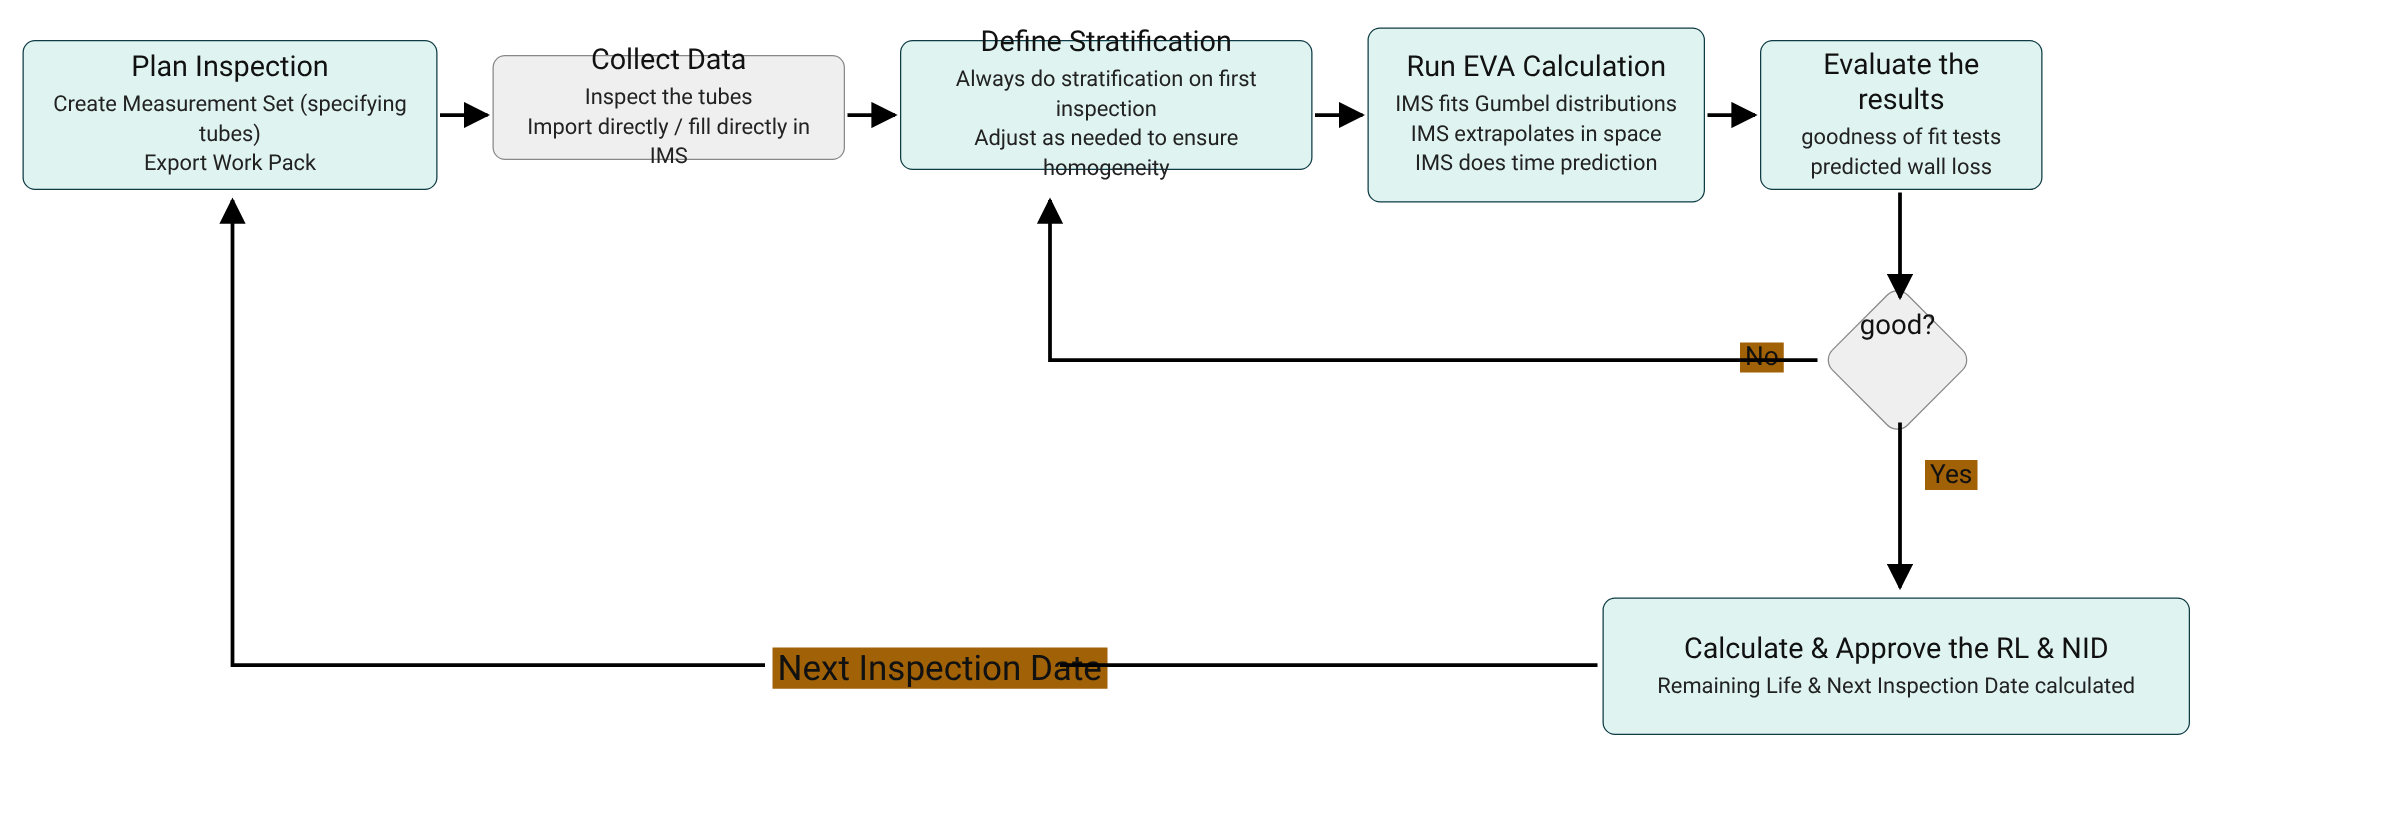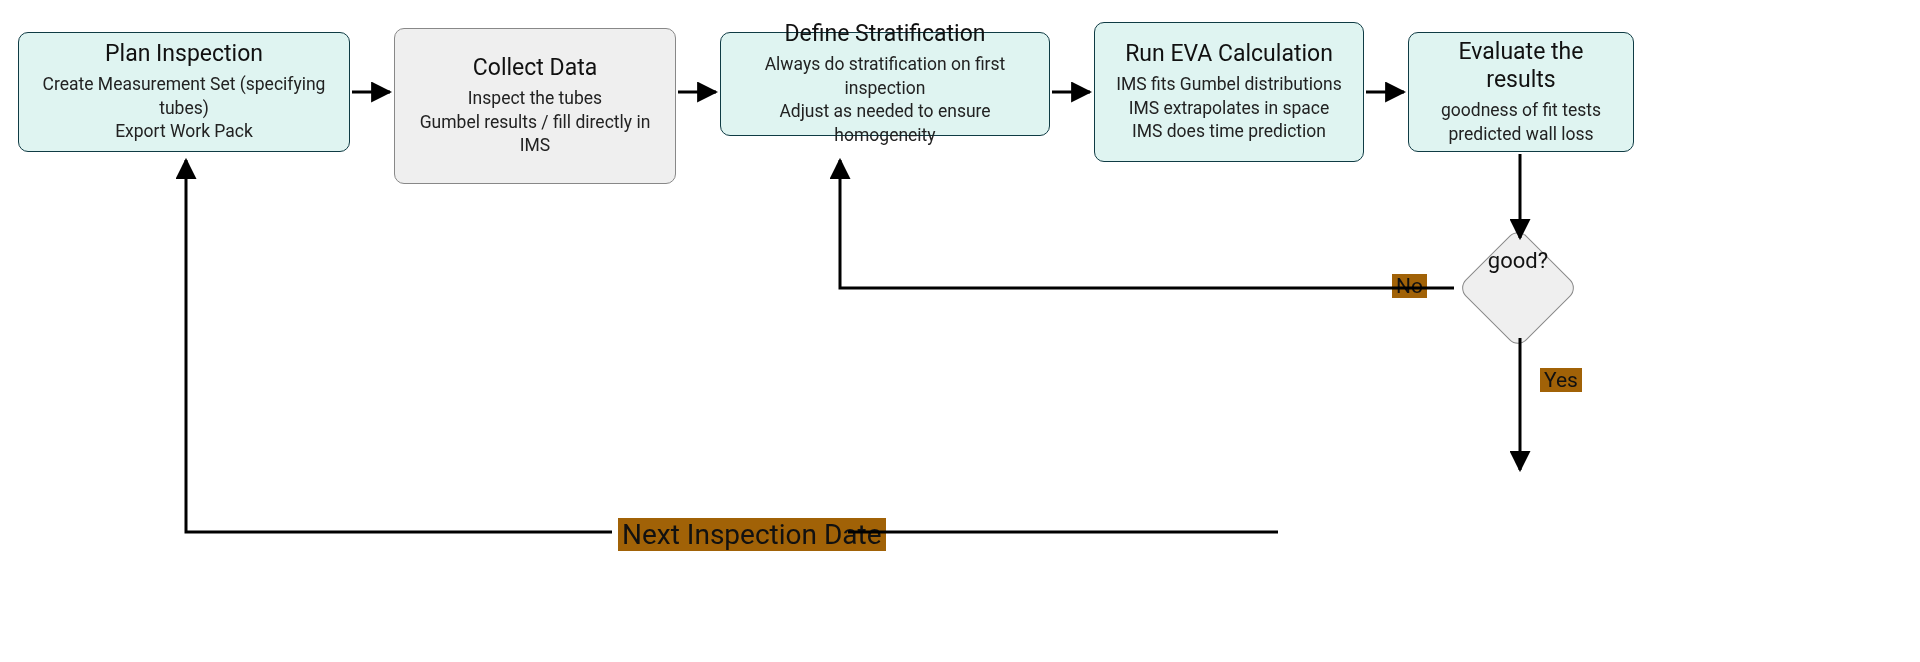--- a/index.html
+++ b/index.html
@@ -78,24 +78,24 @@
 <body>
 
 <div class="canvas">
 
   <div class="box teal" style="left:18px;  top:32px; width:332px; height:120px;">
     <div class="title">Plan Inspection</div>
     <div class="sub">Create Measurement Set (specifying tubes)</div>
     <div class="sub">Export Work Pack</div>
   </div>
 
-  <div class="box grey" style="left:394px; top:28px; width:282px; height:156px;">
+  <div class="box grey" style="left:394px; top:44px; width:282px; height:84px;">
     <div class="title">Collect Data</div>
     <div class="sub">Inspect the tubes</div>
-    <div class="sub">Gumbel results / fill directly in IMS</div>
+    <div class="sub">Import directly / fill directly in IMS</div>
   </div>
 
   <div class="box teal" style="left:720px; top:32px; width:330px; height:104px;">
     <div class="title">Define Stratification</div>
     <div class="sub">Always do stratification on first inspection</div>
     <div class="sub">Adjust as needed to ensure homogeneity</div>
   </div>
 
   <div class="box teal" style="left:1094px; top:22px; width:270px; height:140px;">
     <div class="title">Run EVA Calculation</div>
@@ -108,20 +108,24 @@
     <div class="title">Evaluate the results</div>
     <div class="sub">goodness of fit tests</div>
     <div class="sub">predicted wall loss</div>
   </div>
 
   <div class="decision" style="left:1458px; top:248px;">
     <div class="diamond"></div>
     <div class="dlabel">good?</div>
   </div>
 
+  <div class="box teal" style="left:1282px; top:478px; width:470px; height:110px;">
+    <div class="title">Calculate &amp; Approve the RL &amp; NID</div>
+    <div class="sub">Remaining Life  &amp; Next Inspection Date calculated</div>
+  </div>
 
   <div class="edge-label" style="left:1392px; top:274px;">No</div>
   <div class="edge-label" style="left:1540px; top:368px;">Yes</div>
   <div class="edge-label" style="left:618px;  top:518px; font-size:28px;">Next Inspection Date</div>
 
   <svg class="arrows">
     <defs>
       <marker id="ah" viewBox="0 0 10 10" refX="9" refY="5" markerWidth="7" markerHeight="7" orient="auto-start-reverse">
         <path d="M 0 0 L 10 5 L 0 10 z" fill="#000"></path>
       </marker>

